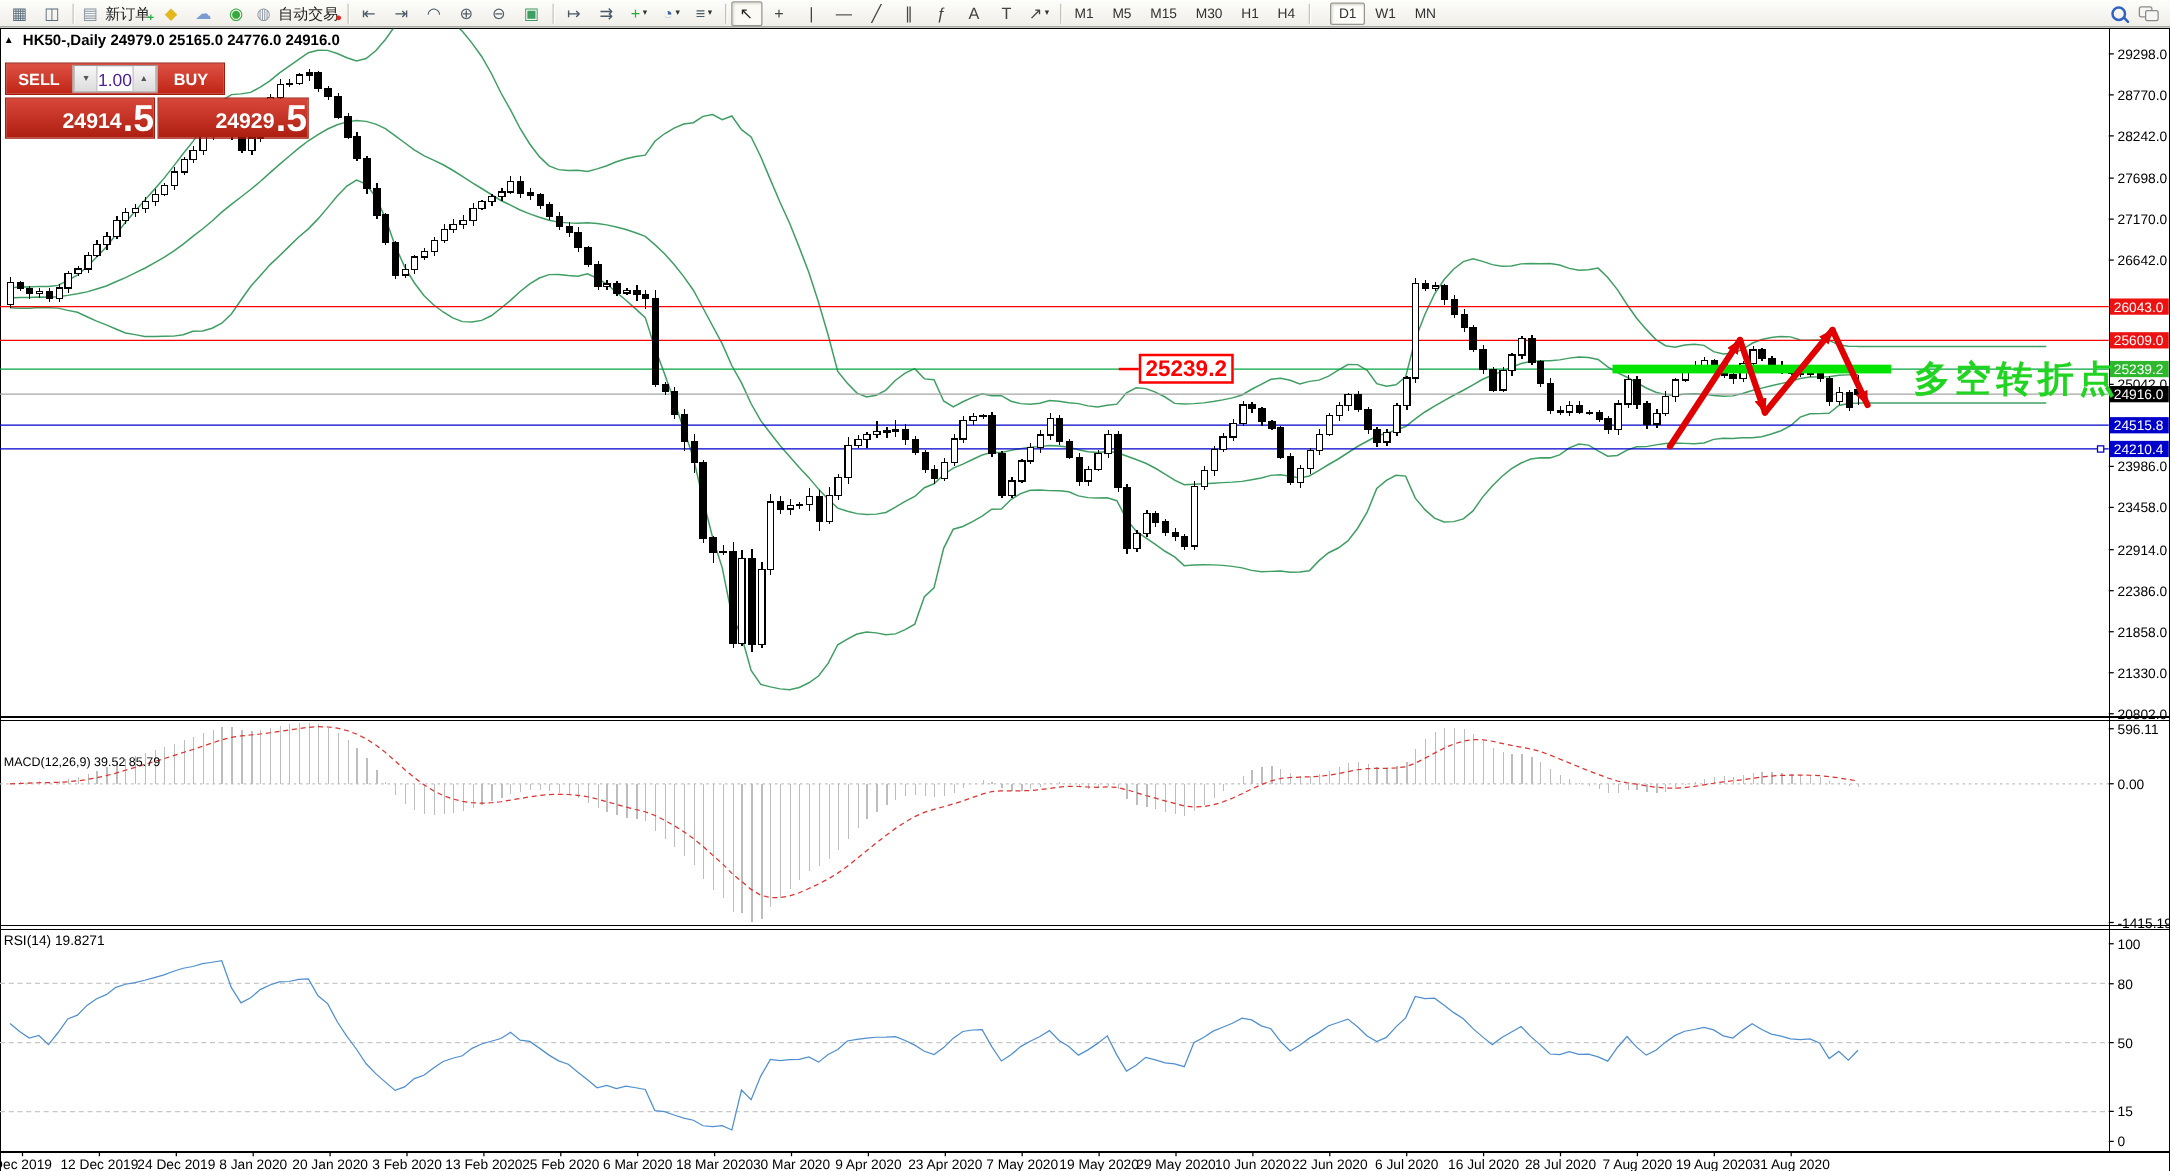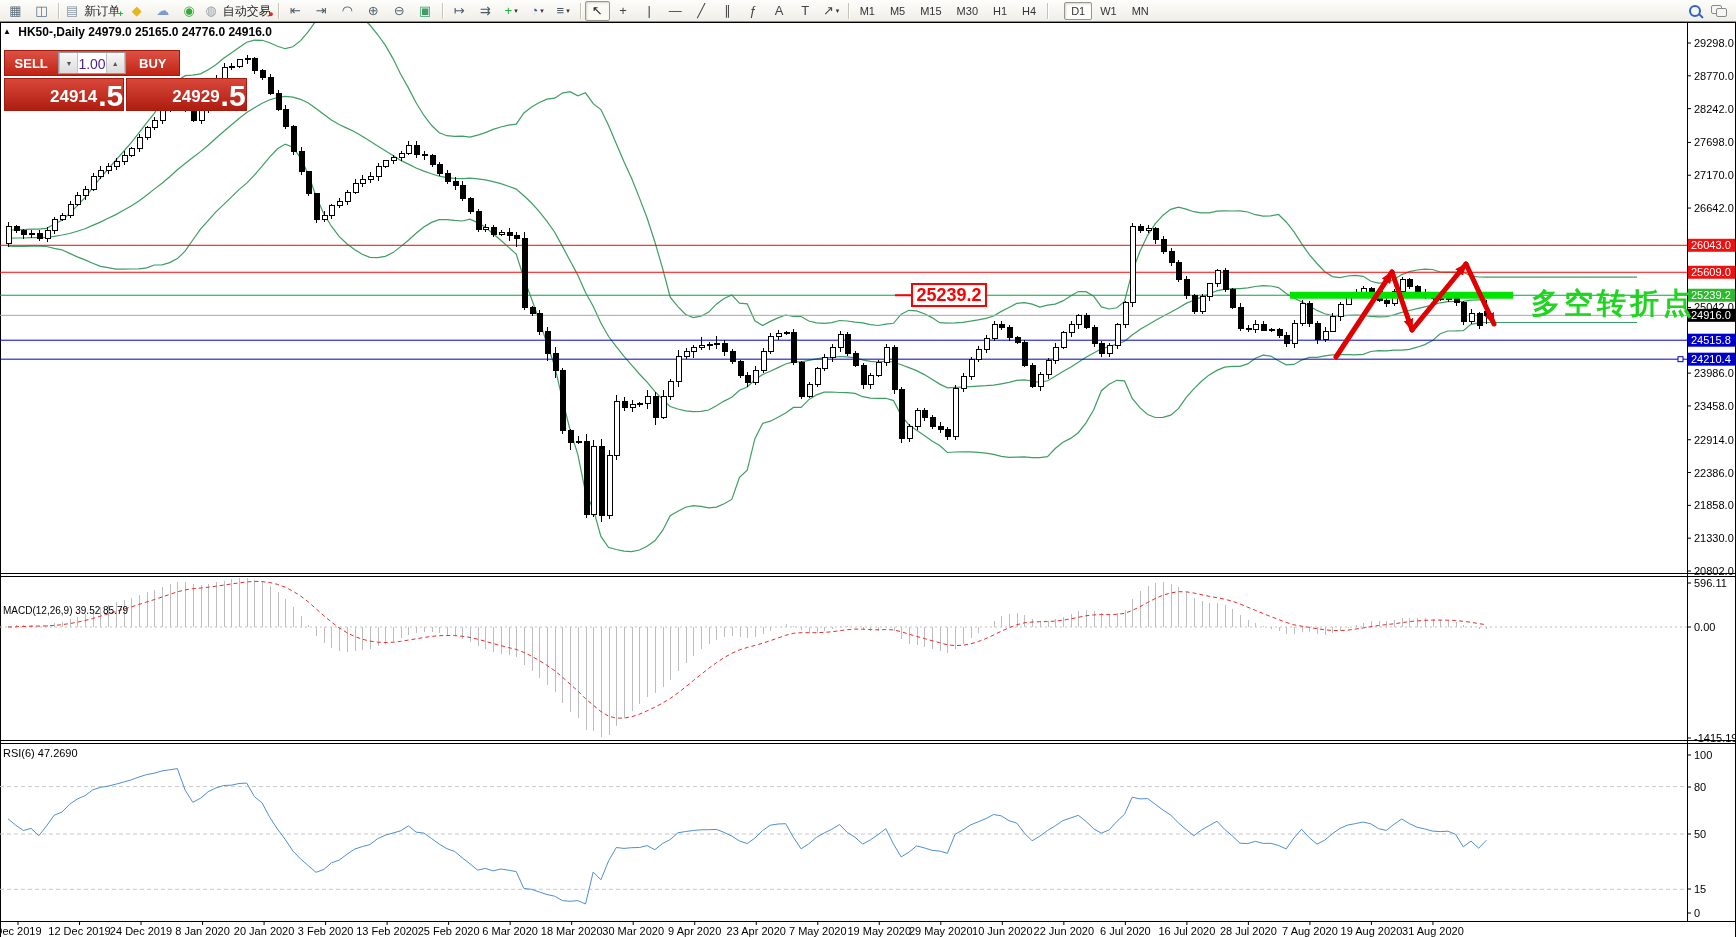--- a/index.html
+++ b/index.html
@@ -951,16 +951,16 @@
         <span class="p-huge">.5</span>
       </div>
       <div class="price-box">
         <span class="p-big">24929</span>
         <span class="p-huge">.5</span>
       </div>
     </div>
   </div>
 
   <div id="macd-label">MACD(12,26,9) 39.52 85.79</div>
-  <div id="rsi-label">RSI(6) 47.2690</div>
+  <div id="rsi-label">RSI(14) 19.8271</div>
   <div id="price-tag">25239.2</div>
   <div id="cn-note">多空转折点</div>
 </div>
 
 </body></html>

